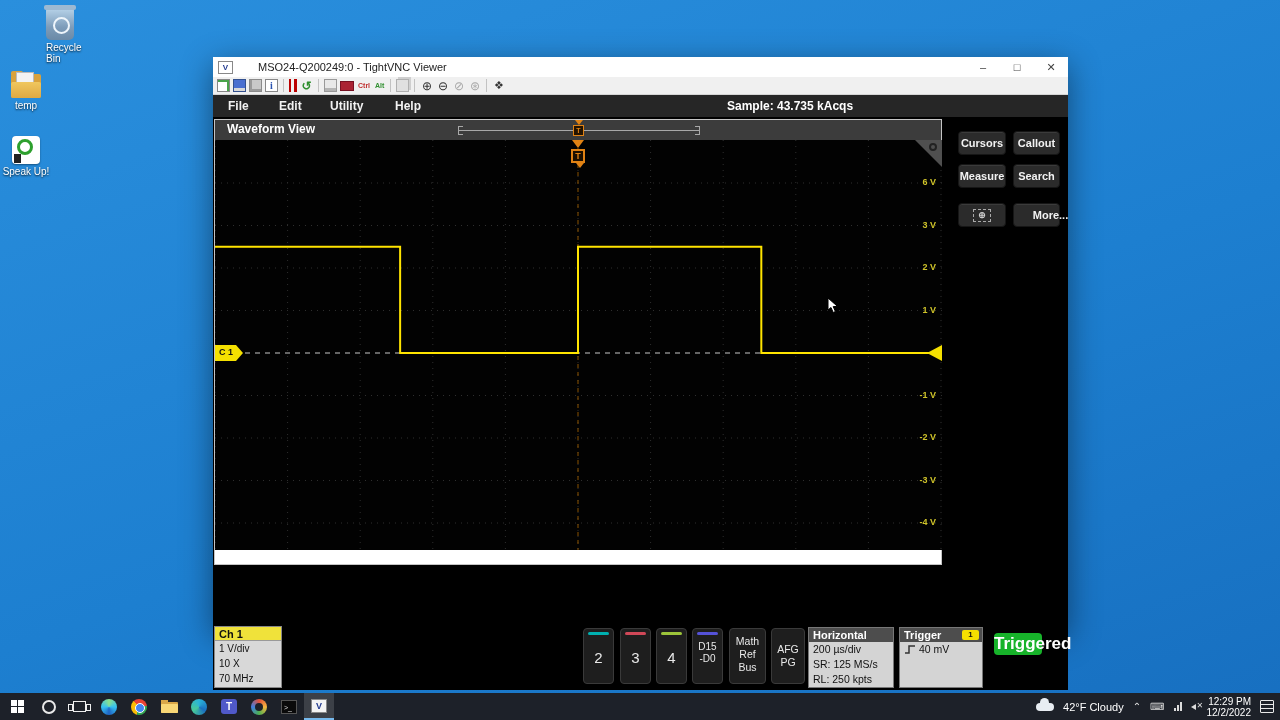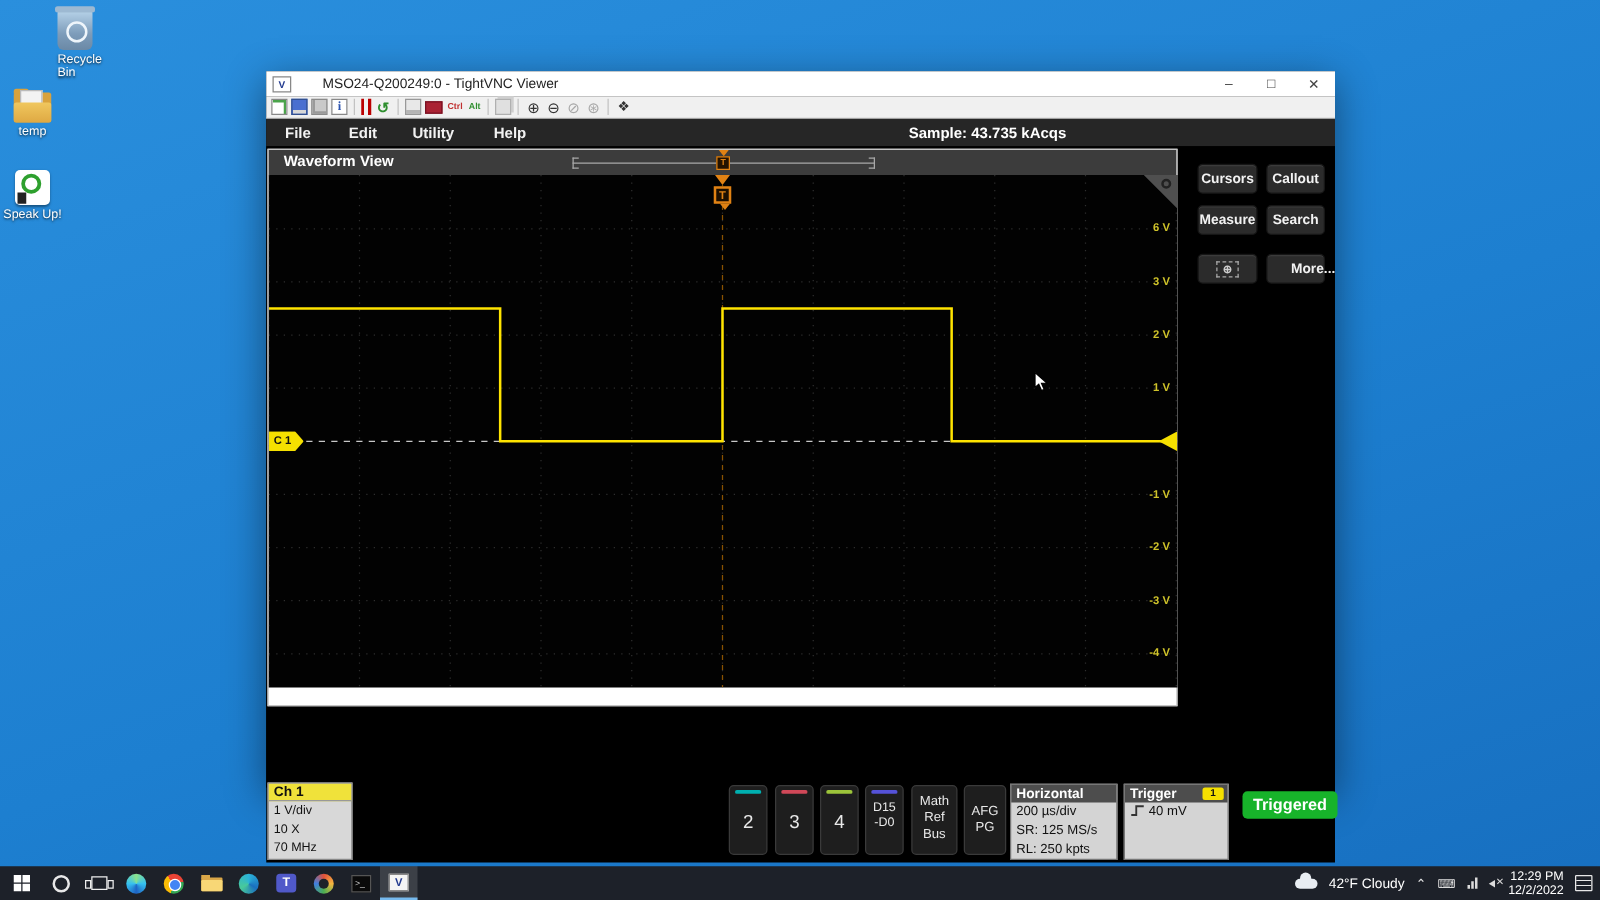--- a/index.html
+++ b/index.html
@@ -90,21 +90,21 @@
   .chan-btn .bar { position:absolute; left:4px; right:4px; top:3px; height:3px; border-radius:2px; }
   .chan-btn .num { position:absolute; left:0; right:0; top:20px; text-align:center; font-size:15px; }
   .chan-btn .multi { position:absolute; left:0; right:0; top:12px; text-align:center; font-size:10px; line-height:12px; white-space:pre-line; }
   .gray-btn { position:absolute; top:3px; height:56px; background:#1e1e1e; border:1px solid #3a3a3a; border-radius:4px; color:#e8e8e8; }
   .gray-btn .multi { position:absolute; left:0; right:0; top:6px; text-align:center; font-size:10.5px; line-height:13px; white-space:pre-line;}
   .info-box { position:absolute; top:2px; height:61px; background:#d4d4d4; border:1px solid #777; }
   .info-head { height:14px; background:#4d4d4d; color:#fff; font-size:11px; font-weight:bold; line-height:14px; padding:0 4px; position:relative;}
   .info-line { font-size:10.5px; color:#111; line-height:15px; padding:0 4px; }
   .trig-badge { position:absolute; right:3px; top:2px; width:17px; height:10px; background:#f5e000; border-radius:2px; color:#111; font-size:8px; font-weight:bold; text-align:center; line-height:10px; }
   .edge-glyph { display:inline-block; vertical-align:-1px; margin-right:3px; }
-  #triggered-btn { position:absolute; left:781px; top:8px; width:76px; height:22px; background:#17b32a; border-radius:4px; color:#fff; font-size:13px; font-weight:bold; text-align:center; line-height:22px; }
+  #triggered-btn { position:absolute; left:781px; top:8px; width:48px; height:22px; background:#17b32a; border-radius:4px; color:#fff; font-size:17px; font-weight:bold; text-align:center; line-height:22px; }
 
   
   .grid-line { stroke:#2e2e2e; stroke-width:1; stroke-dasharray:1 5; }
   .ref-line { stroke:#c8c8c8; stroke-width:1; stroke-dasharray:5 5; }
   .trig-line { stroke:#8a5200; stroke-width:1; stroke-dasharray:4 4; }
   .wave { stroke:#ffe400; stroke-width:2; fill:none; }
 
   
   #taskbar { position:absolute; left:0; bottom:0; width:1280px; height:27px; background:#1d2129; display:flex; align-items:center; }
   #start-btn { width:34px; height:27px; display:flex; align-items:center; justify-content:center; }

